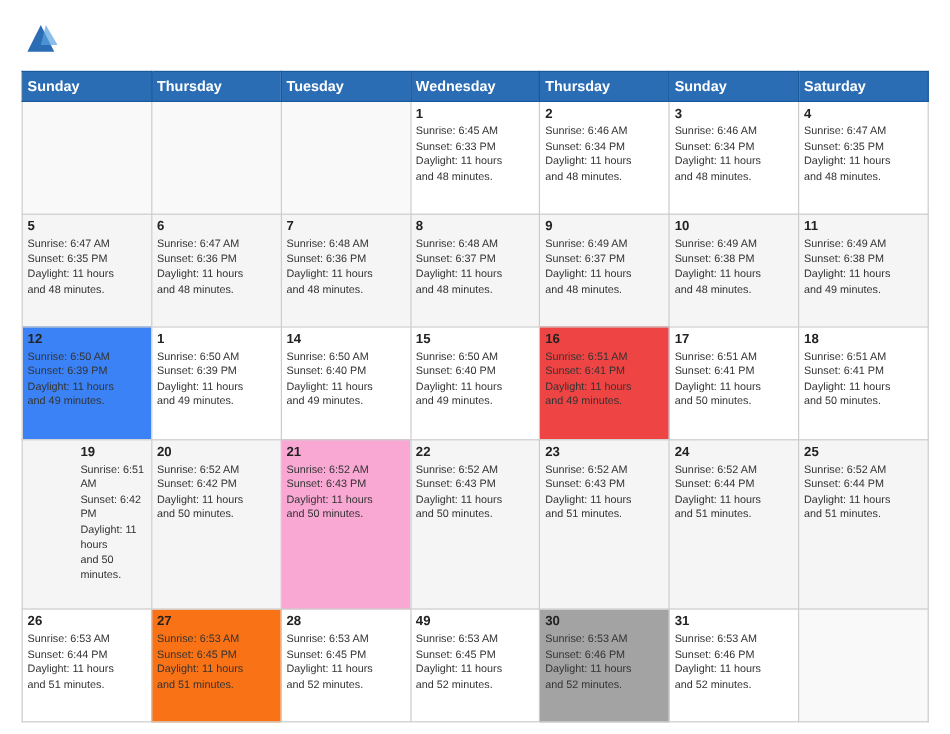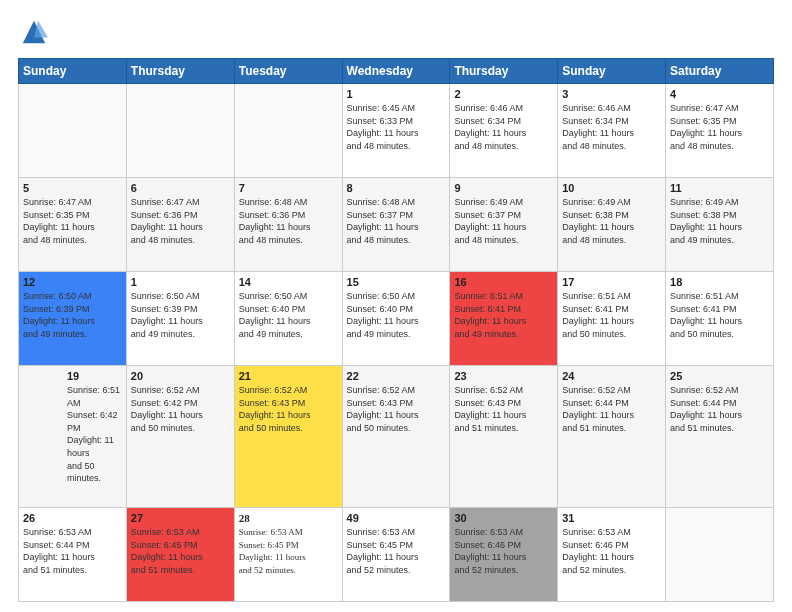--- a/index.html
+++ b/index.html
@@ -271,21 +271,21 @@
 Daylight: 11 hours
 and 50 minutes.</div>
           </td>
           <td style="background: rgb(245, 245, 245);">
             <span class="day-num">20</span>
             <div class="day-info" style="white-space: pre-line;">Sunrise: 6:52 AM
 Sunset: 6:42 PM
 Daylight: 11 hours
 and 50 minutes.</div>
           </td>
-          <td style="background: #fde047;">
+          <td style="background: #f9a8d4;">
             <span class="day-num">21</span>
             <div class="day-info" style="white-space: pre-line;">Sunrise: 6:52 AM
 Sunset: 6:43 PM
 Daylight: 11 hours
 and 50 minutes.</div>
           </td>
           <td style="background: rgb(245, 245, 245); margin-left: 32px;">
             <span class="day-num">22</span>
             <div class="day-info" style="white-space: pre-line;">Sunrise: 6:52 AM
 Sunset: 6:43 PM
@@ -315,28 +315,28 @@
           </td>
         </tr>
         <tr>
           <td style="background: rgb(255, 255, 255);">
             <span class="day-num">26</span>
             <div class="day-info" style="white-space: pre-line;">Sunrise: 6:53 AM
 Sunset: 6:44 PM
 Daylight: 11 hours
 and 51 minutes.</div>
           </td>
-          <td style="background: #ef4444;">
+          <td style="background: #f97316;">
             <span class="day-num">27</span>
             <div class="day-info" style="white-space: pre-line;">Sunrise: 6:53 AM
 Sunset: 6:45 PM
 Daylight: 11 hours
 and 51 minutes.</div>
           </td>
-          <td style="background: rgb(255, 255, 255); font-family: Liberation Serif, serif;">
+          <td style="background: rgb(255, 255, 255);">
             <span class="day-num">28</span>
             <div class="day-info" style="white-space: pre-line;">Sunrise: 6:53 AM
 Sunset: 6:45 PM
 Daylight: 11 hours
 and 52 minutes.</div>
           </td>
           <td style="background: rgb(255, 255, 255);">
             <span class="day-num">49</span>
             <div class="day-info" style="white-space: pre-line;">Sunrise: 6:53 AM
 Sunset: 6:45 PM

